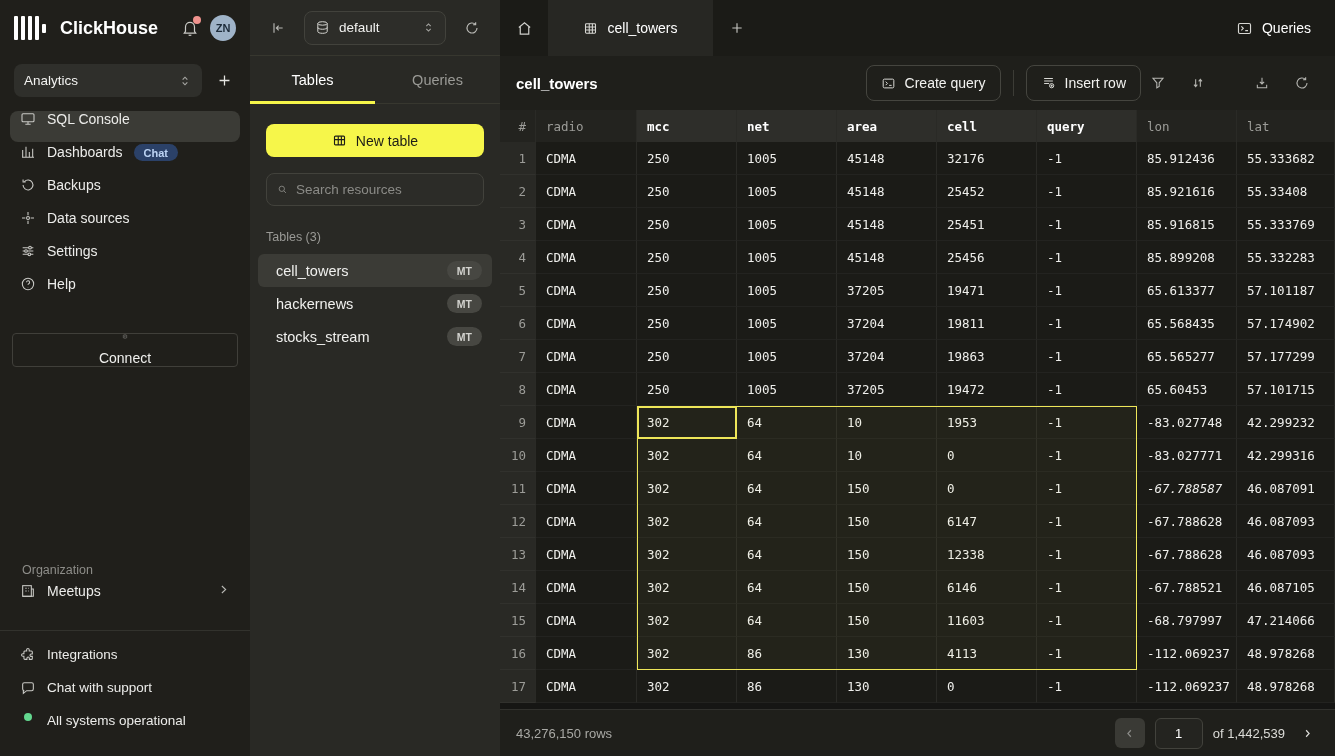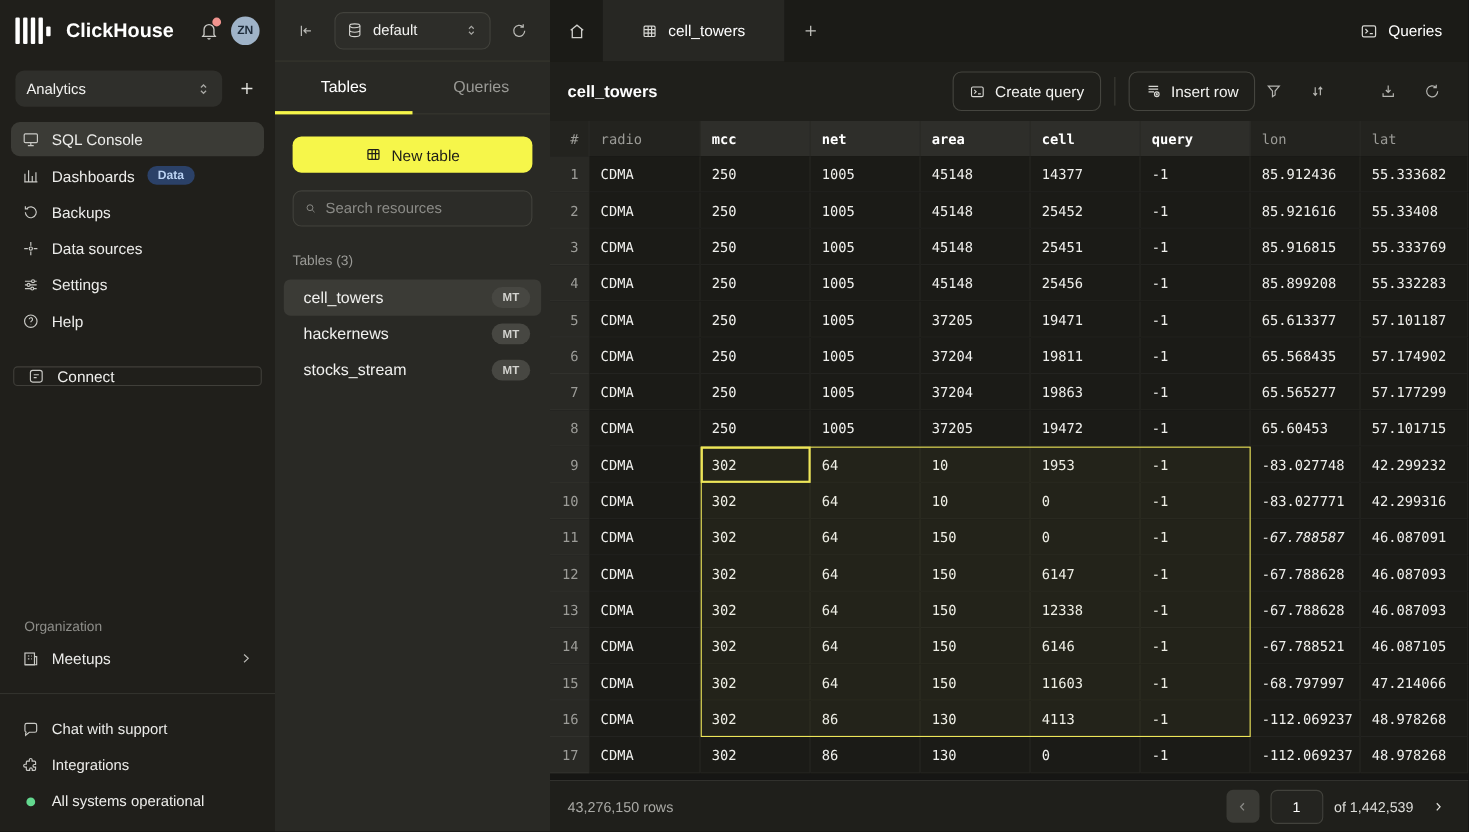--- a/index.html
+++ b/index.html
@@ -21,26 +21,26 @@
   .bell-wrap { position:relative; width:24px; height:24px; display:flex; align-items:center; justify-content:center; cursor:pointer; }
   .bell-dot { position:absolute; top:0px; right:1px; width:8px; height:8px; border-radius:50%; background:#f0938e; }
   .avatar { width:26px; height:26px; border-radius:50%; background:#9fb3c8; color:#1d2b3a; font-size:11px; font-weight:700;
     display:flex; align-items:center; justify-content:center; cursor:pointer; }
   .ws-row { display:flex; align-items:center; gap:10px; padding:8px 14px 0; }
   .ws-select { flex:1; height:33px; background:#2f2f2b; border-radius:8px; display:flex; align-items:center;
     padding:0 10px; gap:8px; cursor:pointer; }
   .ws-select span { flex:1; font-size:13.5px; color:#f2f2f0; }
   .plus-btn { width:24px; height:24px; display:flex; align-items:center; justify-content:center; color:#e5e5e1; cursor:pointer; }
   .nav { margin:14px 10px 0; display:flex; flex-direction:column; gap:2px; }
-  .nav-item { height:31px; border-radius:8px; display:flex; align-items:center; gap:11px; padding:0 10px;
+  .nav-item { height:31px; border-radius:8px; display:flex; align-items:flex-start; gap:11px; padding:0 10px;
     color:#ececea; font-size:14px; cursor:pointer; }
   .nav-item.active { background:#3b3b36; }
   .badge-beta { background:#2b4168; color:#bcd3f3; font-size:11px; font-weight:700; padding:2.5px 10px; border-radius:999px; }
-  .connect-btn { margin:26px 12px 0; height:18px; border:1px solid #403f3a; border-radius:4px; display:flex;
-    align-items:center; gap:11px; padding:0 12px; font-size:14px; color:#f0f0ee; cursor:pointer; }
+  .connect-btn { margin:26px 12px 0; height:34px; border:1px solid #403f3a; border-radius:4px; display:flex;
+    align-items:center; gap:11px; padding:0 12px; font-size:14px; color:#f0f0ee; cursor:pointer;flex-direction:column; }
   .sb-spacer { flex:1; }
   .org-label { padding:0 22px; font-size:12.5px; color:#8d8d89; margin-bottom:6px; }
   .divider { border-top:1px solid #32322d; margin:16px 0; }
   .sb-footer { margin:0 10px 12px; display:flex; flex-direction:column; gap:2px; }
   .sb-footer .nav-item { font-size:13.5px; }
   .status-dot { width:8px; height:8px; border-radius:50%; background:#63d88f; margin:0 4px; }
 
   
   .resources { width:250px; min-width:250px; background:#292925; display:flex; flex-direction:column; }
   .res-header { height:56px; display:flex; align-items:center; gap:12px; padding:0 14px; border-bottom:1px solid #37372f; }
@@ -156,21 +156,21 @@
         <rect x="3" y="4" width="18" height="12" rx="1.5"></rect>
           <path d="M12 16v4M8 20h8"></path>
       </svg>
       <span>SQL Console</span>
     </div>
     <div class="nav-item">
       <svg width="16" height="16" viewBox="0 0 24 24" fill="none" stroke="currentColor" stroke-width="1.6" class="ic">
         <path d="M4 20V9M9 20V4M14 20v-8M19 20V7M3 20h18"></path>
       </svg>
       <span>Dashboards</span>
-      <span class="badge-beta">Data</span>
+      <span class="badge-beta">Chat</span>
     </div>
     <div class="nav-item">
       <svg width="16" height="16" viewBox="0 0 24 24" fill="none" stroke="currentColor" stroke-width="1.6" class="ic">
         <path d="M4.6 12a7.4 7.4 0 1 0 2.1-5.2M4.6 3.6v3.8h3.8"></path>
       </svg>
       <span>Backups</span>
     </div>
     <div class="nav-item">
       <svg width="16" height="16" viewBox="0 0 24 24" fill="none" stroke="currentColor" stroke-width="1.6" class="ic">
         <circle cx="12" cy="12" r="2.2"></circle>
@@ -217,29 +217,29 @@
       <span style="flex:1">Meetups</span>
       <svg width="13" height="13" viewBox="0 0 24 24" fill="none" stroke="#b9b9b5" stroke-width="2">
           <path d="M9 5.5l7 6.5-7 6.5"></path>
         </svg>
     </div>
   </div>
   <div class="divider"></div>
   <div class="sb-footer">
     <div class="nav-item">
       <svg width="16" height="16" viewBox="0 0 24 24" fill="none" stroke="currentColor" stroke-width="1.6" class="ic">
+        <path d="M10 4.2a1.9 1.9 0 0 1 3.8 0V6h3.2A1.5 1.5 0 0 1 18.5 7.5v3h-1.7a1.8 1.8 0 0 0 0 3.6h1.7v3a1.5 1.5 0 0 1-1.5 1.5h-3v-1.7a1.8 1.8 0 0 0-3.6 0v1.7h-3A1.5 1.5 0 0 1 5.9 17v-3H4.2a1.9 1.9 0 0 1 0-3.8h1.7v-3A1.5 1.5 0 0 1 7.4 6H10z"></path>
+      </svg>
+      <span>Integrations</span>
+    </div>
+    <div class="nav-item">
+      <svg width="16" height="16" viewBox="0 0 24 24" fill="none" stroke="currentColor" stroke-width="1.6" class="ic">
         <path d="M4 6.5A2.5 2.5 0 0 1 6.5 4h11A2.5 2.5 0 0 1 20 6.5v7a2.5 2.5 0 0 1-2.5 2.5H10l-5 4v-4H6.5A2.5 2.5 0 0 1 4 13.5z"></path>
       </svg>
       <span>Chat with support</span>
-    </div>
-    <div class="nav-item">
-      <svg width="16" height="16" viewBox="0 0 24 24" fill="none" stroke="currentColor" stroke-width="1.6" class="ic">
-        <path d="M10 4.2a1.9 1.9 0 0 1 3.8 0V6h3.2A1.5 1.5 0 0 1 18.5 7.5v3h-1.7a1.8 1.8 0 0 0 0 3.6h1.7v3a1.5 1.5 0 0 1-1.5 1.5h-3v-1.7a1.8 1.8 0 0 0-3.6 0v1.7h-3A1.5 1.5 0 0 1 5.9 17v-3H4.2a1.9 1.9 0 0 1 0-3.8h1.7v-3A1.5 1.5 0 0 1 7.4 6H10z"></path>
-      </svg>
-      <span>Integrations</span>
     </div>
     <div class="nav-item">
       <span class="status-dot"></span>
       <span>All systems operational</span>
     </div>
   </div>
 </div>
 
 <div class="resources">
   <div class="res-header">
@@ -388,21 +388,21 @@
         <div class="th" style="width: 100px;">lon</div>
         <div class="th" style="width: 98px;">lat</div>
       </div>
     <div id="tbody">
         <div class="grow trow">
           <div class="td numcell" style="width: 36px;">1</div>
           <div class="td" style="width: 101px;">CDMA</div>
           <div class="td" style="width: 100px;">250</div>
           <div class="td" style="width: 100px;">1005</div>
           <div class="td" style="width: 100px;">45148</div>
-          <div class="td" style="width: 100px;">14377</div>
+          <div class="td" style="width: 100px;">32176</div>
           <div class="td" style="width: 100px;">-1</div>
           <div class="td" style="width: 100px;">85.912436</div>
           <div class="td" style="width: 98px;">55.333682</div>
         </div>
         <div class="grow trow">
           <div class="td numcell" style="width: 36px;">2</div>
           <div class="td" style="width: 101px;">CDMA</div>
           <div class="td" style="width: 100px;">250</div>
           <div class="td" style="width: 100px;">1005</div>
           <div class="td" style="width: 100px;">45148</div>

